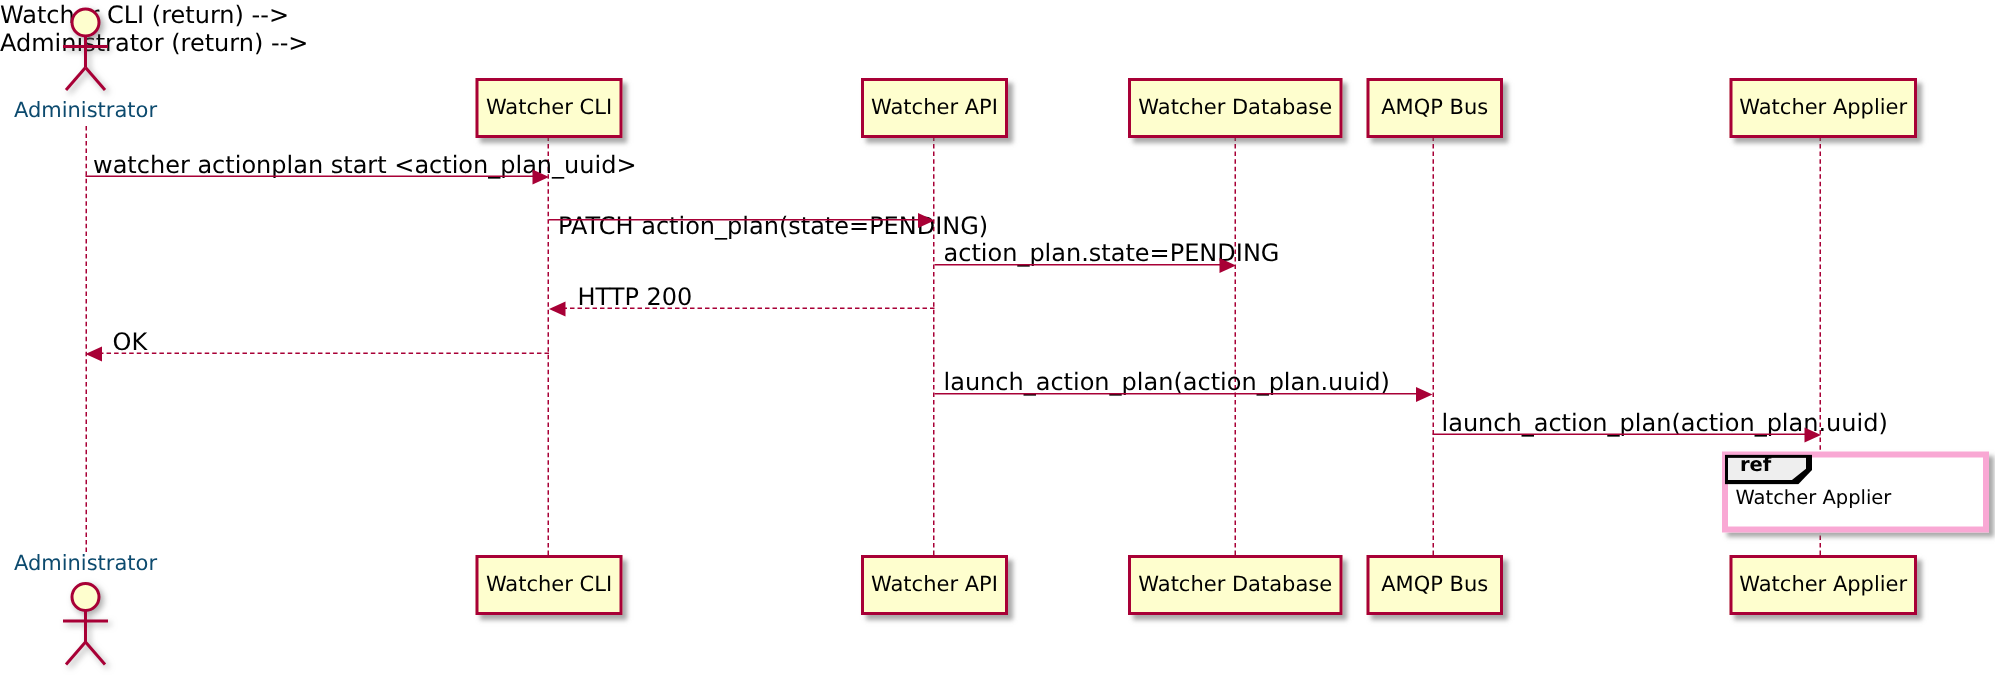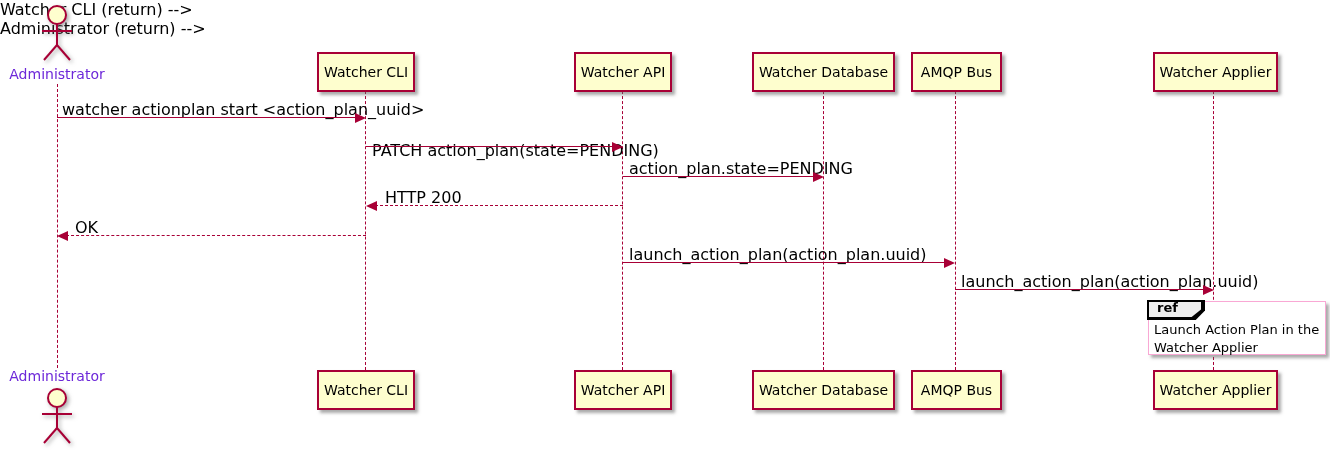--- a/index.html
+++ b/index.html
@@ -28,21 +28,21 @@
   .lifeline {
     position: absolute;
     width: 0;
     border-left: 1px dashed #A80036;
   }
   .actor-label {
     position: absolute;
     width: 110px;
     text-align: center;
     font-size: 14px;
-    color: #6d28d9;
+    color: #0c4a6e;
     white-space: nowrap;
   }
   .actor-svg { position: absolute; filter: drop-shadow(2.5px 2.5px 2px rgba(100,100,100,0.55)); }
   .msg-label {
     position: absolute;
     font-size: 16px;
     color: #000;
     white-space: nowrap;
   }
   .msg-line {
@@ -58,21 +58,21 @@
     border-bottom: 5px solid transparent;
   }
   .arrowhead.right { border-left: 11px solid #A80036; }
   .arrowhead.left  { border-right: 11px solid #A80036; }
   .ref-box {
     position: absolute;
     left: 1148px; top: 301px;
     width: 178px; height: 54px;
     box-sizing: border-box;
     background: #ffffff;
-    border: 1px solid #f9a8d4;
+    border: 4px solid #f9a8d4;
     box-shadow: 3px 3px 3px rgba(100,100,100,0.55);
   }
   .ref-tab-outer {
     position: absolute; left: -2px; top: -2px;
     width: 58px; height: 20px;
     background: #000000;
     clip-path: polygon(0 0, 100% 0, 100% 52%, 84% 100%, 0 100%);
   }
   .ref-tab-inner {
     position: absolute; left: 2px; top: 2px;
@@ -186,18 +186,17 @@
     <div class="arrowhead right" style="left:1203px; top:285px;"></div>
   </div>
 
   
   <div class="ref-box">
     <div class="ref-tab-outer">
       <div class="ref-tab-inner"></div>
       <span class="ref-keyword">ref</span>
     </div>
     <div class="ref-body">
-      <div>Launch Action Plan in the</div>
       <div>Watcher Applier</div>
     </div>
   </div>
 
 </div>
 
 </body></html>

